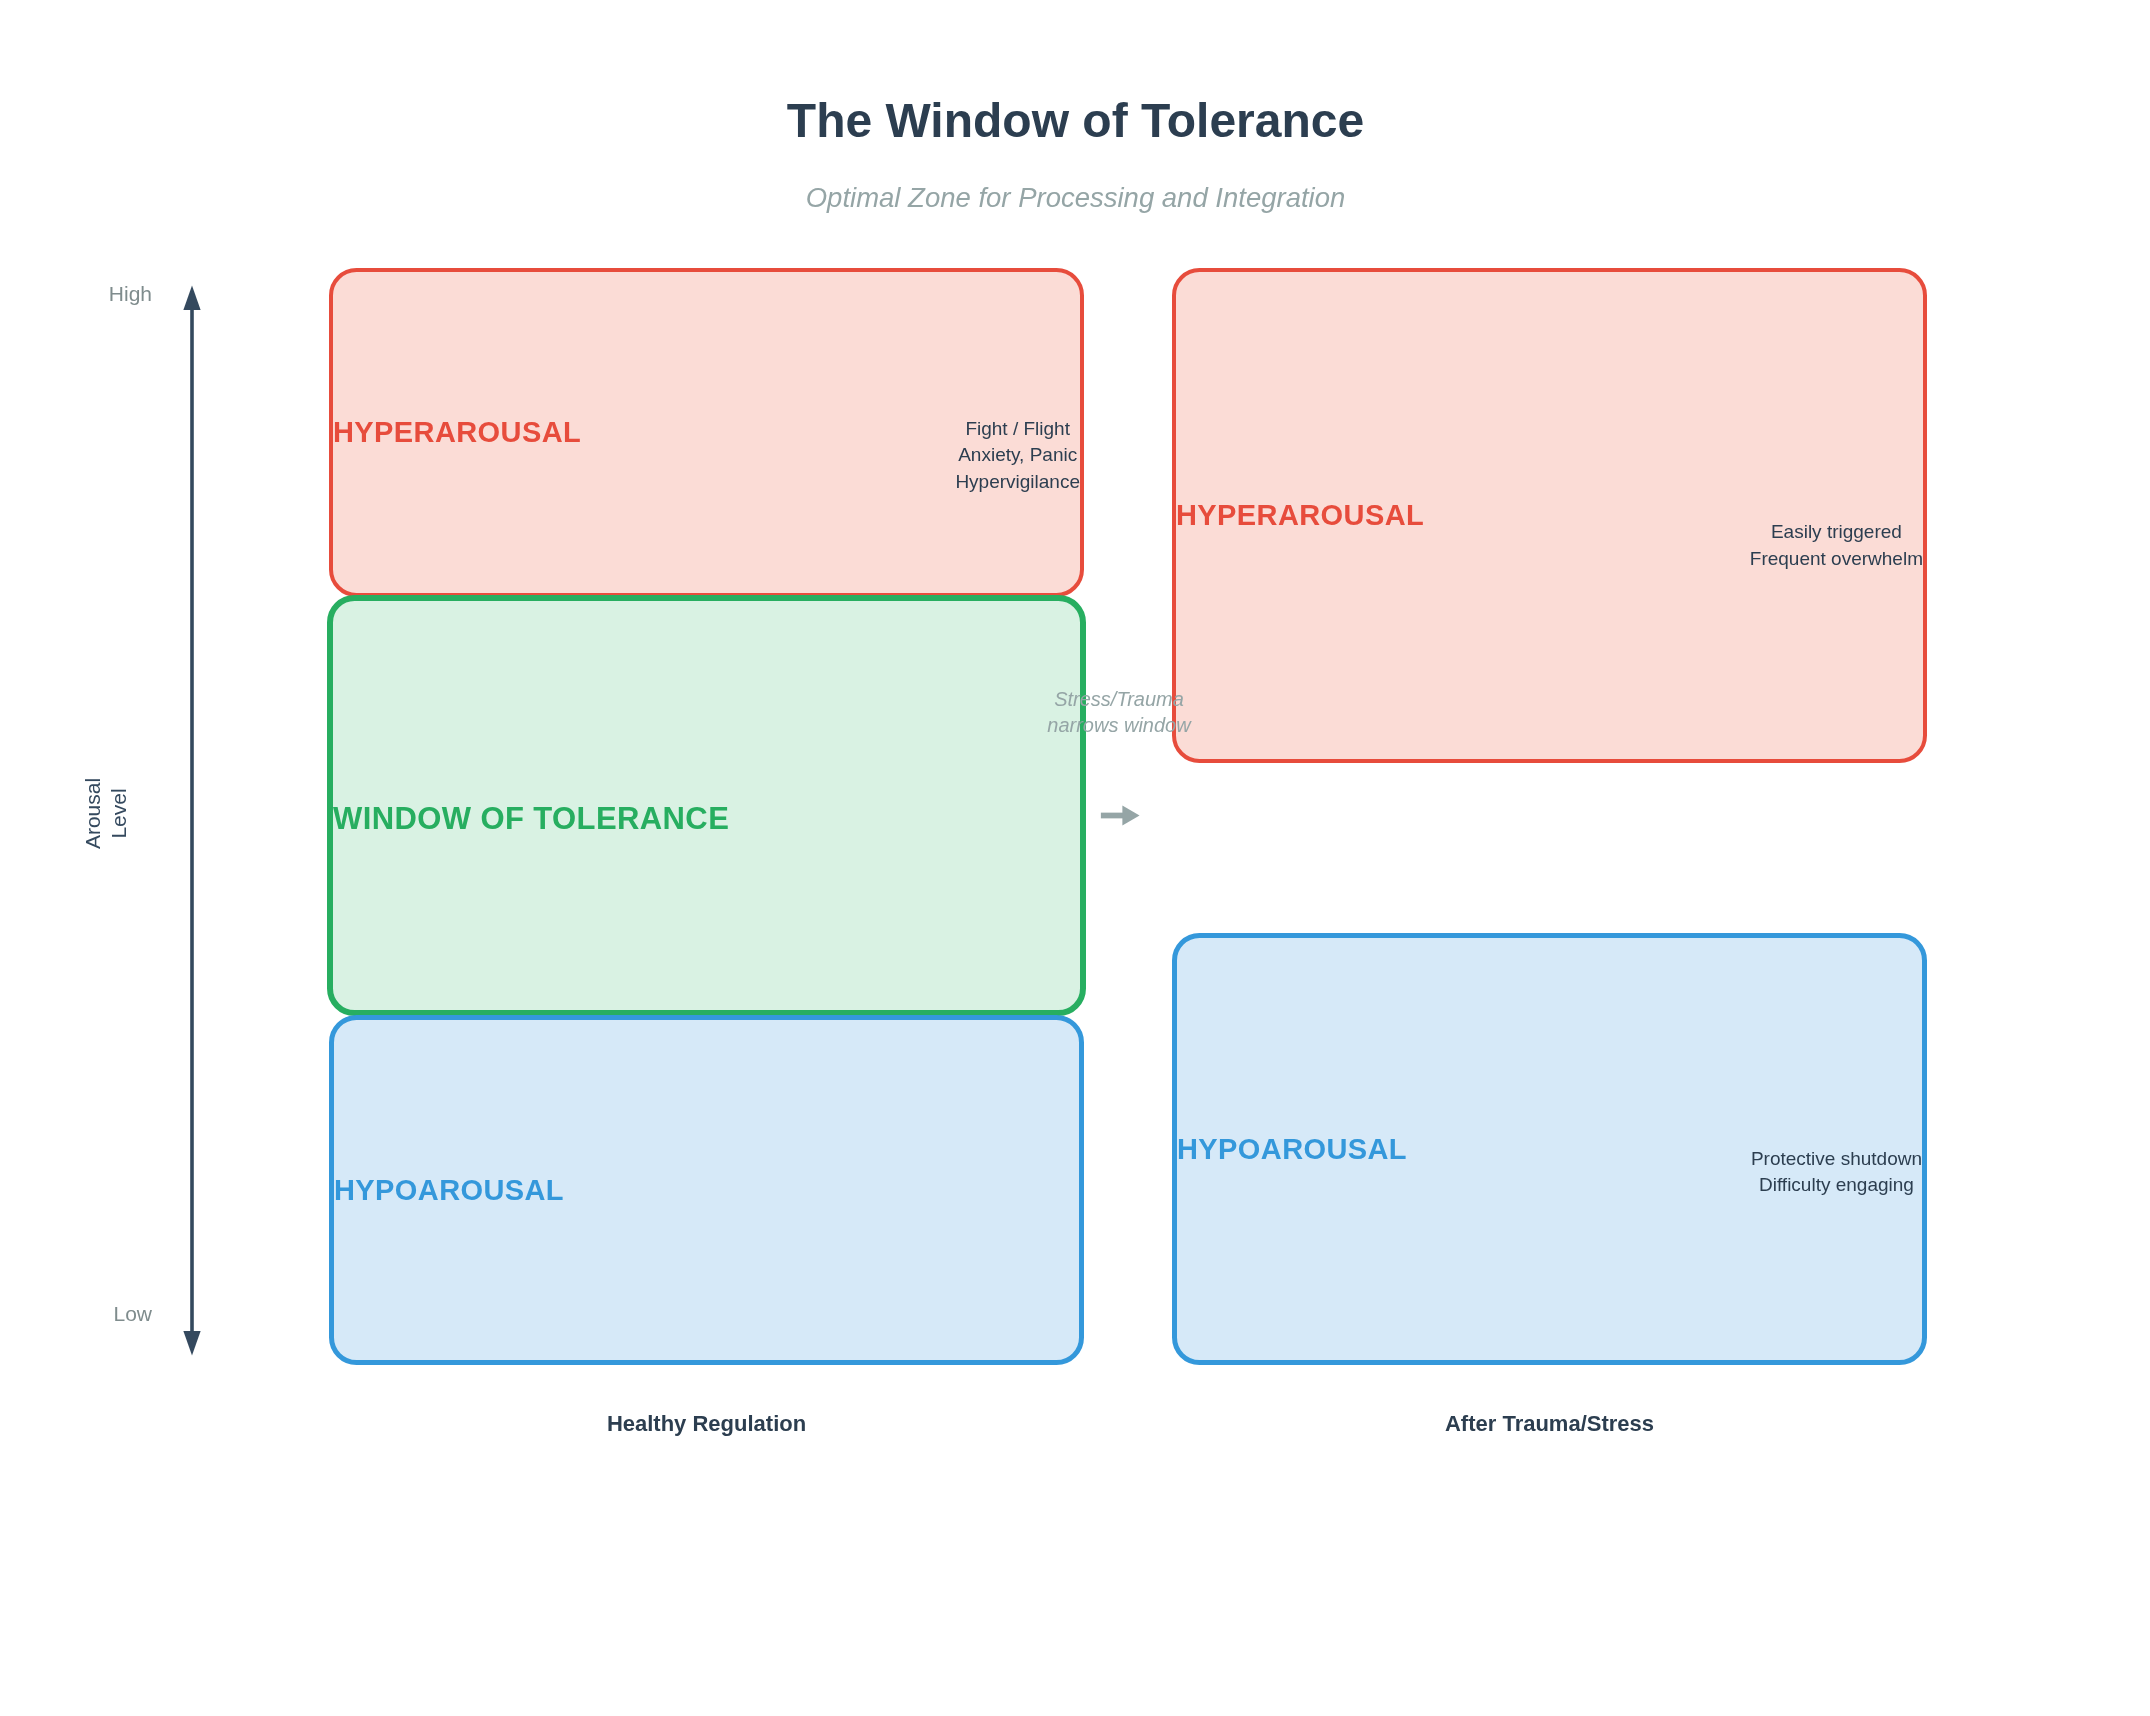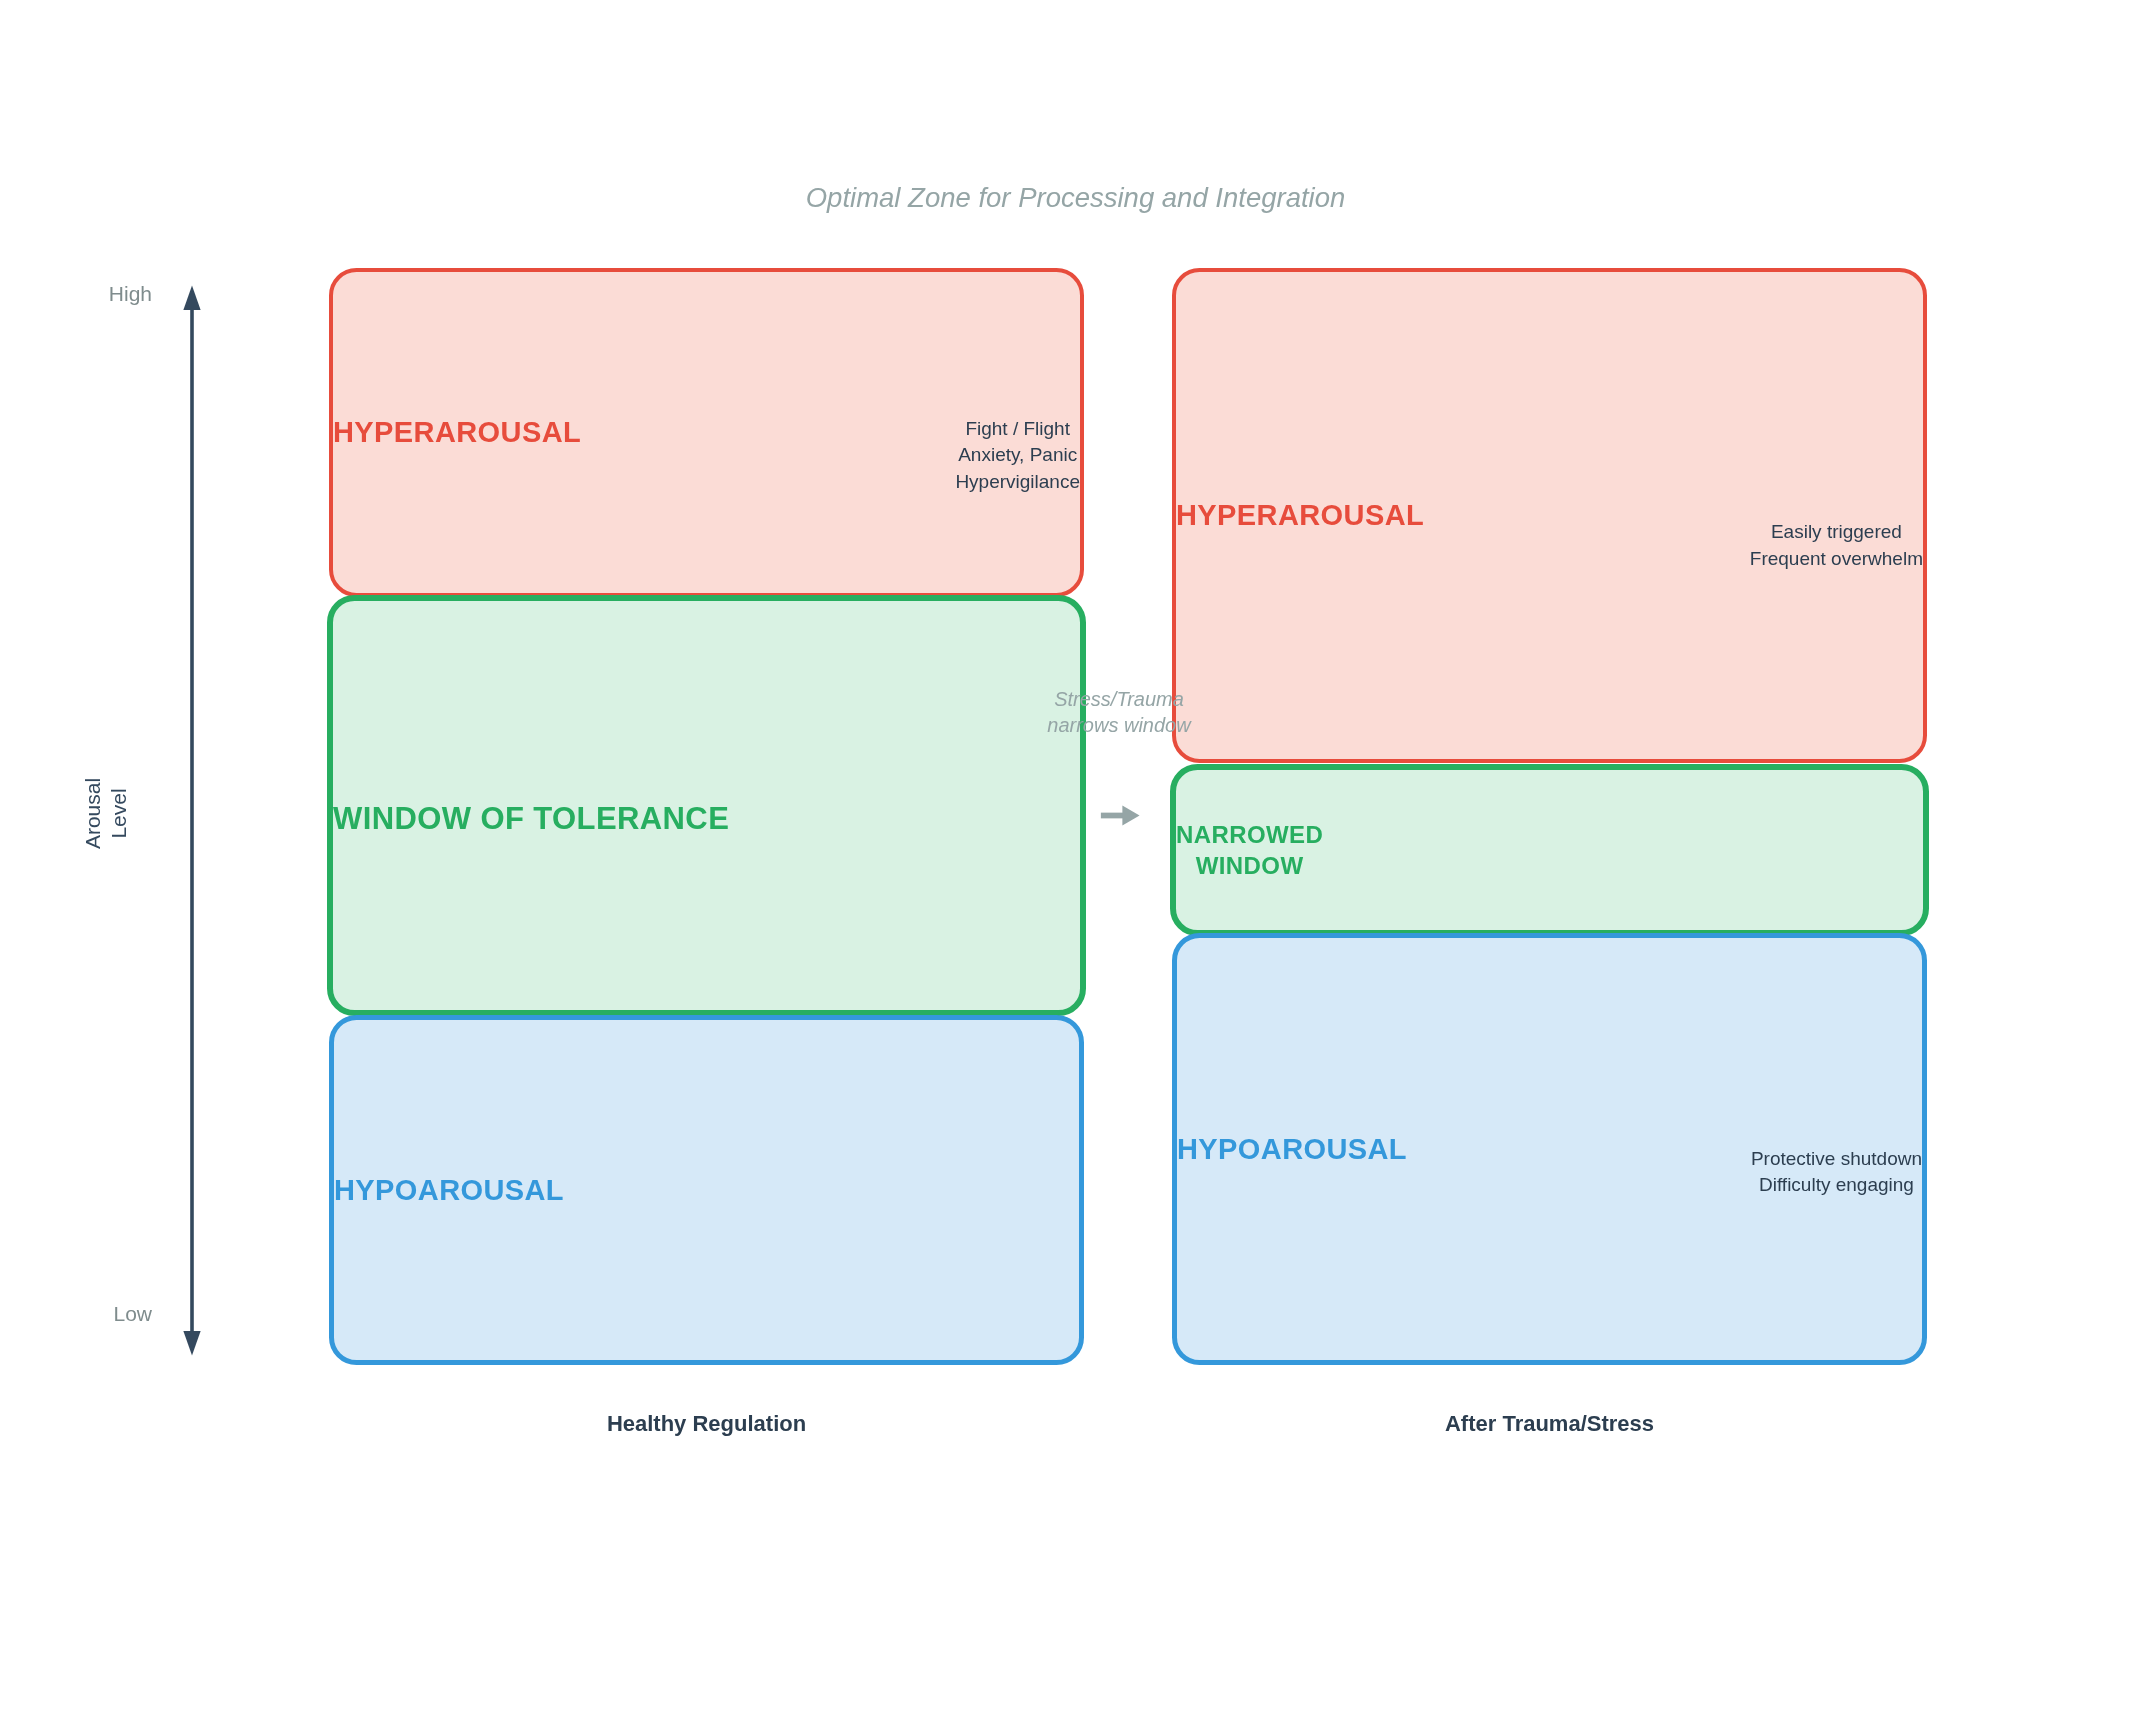--- a/index.html
+++ b/index.html
@@ -85,20 +85,21 @@
     text-align: center; font-size: 22px; font-weight: bold; color: #2c3e50;
   }
   .col-label-left  { left: 329px; }
   .col-label-right { left: 1172px; }
 </style>
 </head>
 <body>
 
 <div class="canvas">
 
+  <div class="title">The Window of Tolerance</div>
   <div class="subtitle">Optimal Zone for Processing and Integration</div>
 
   <div class="axis-high">High</div>
   <div class="axis-low">Low</div>
   <div class="axis-arrow">
     <svg width="36" height="1093" viewBox="0 0 50 1510">
       <line x1="25" y1="42" x2="25" y2="1468" stroke="#34495e" stroke-width="5"></line>
       <polygon points="25,12 13,46 37,46" fill="#34495e"></polygon>
       <polygon points="25,1498 13,1464 37,1464" fill="#34495e"></polygon>
     </svg>
@@ -135,24 +136,20 @@
   </div>
 
   <div class="box box-red r-red">
     <div class="heading heading-red">HYPERAROUSAL</div>
     <div class="body-lines body-lines-tight">
       <div>Easily triggered</div>
       <div>Frequent overwhelm</div>
     </div>
   </div>
 
-  <div class="box box-green r-green">
-    <div class="heading heading-green heading-narrowed">NARROWED
-WINDOW</div>
-  </div>
 
   <div class="box box-blue r-blue">
     <div class="heading heading-blue">HYPOAROUSAL</div>
     <div class="body-lines">
       <div>Protective shutdown</div>
       <div>Difficulty engaging</div>
     </div>
   </div>
 
   <div class="col-label col-label-right">After Trauma/Stress</div>

